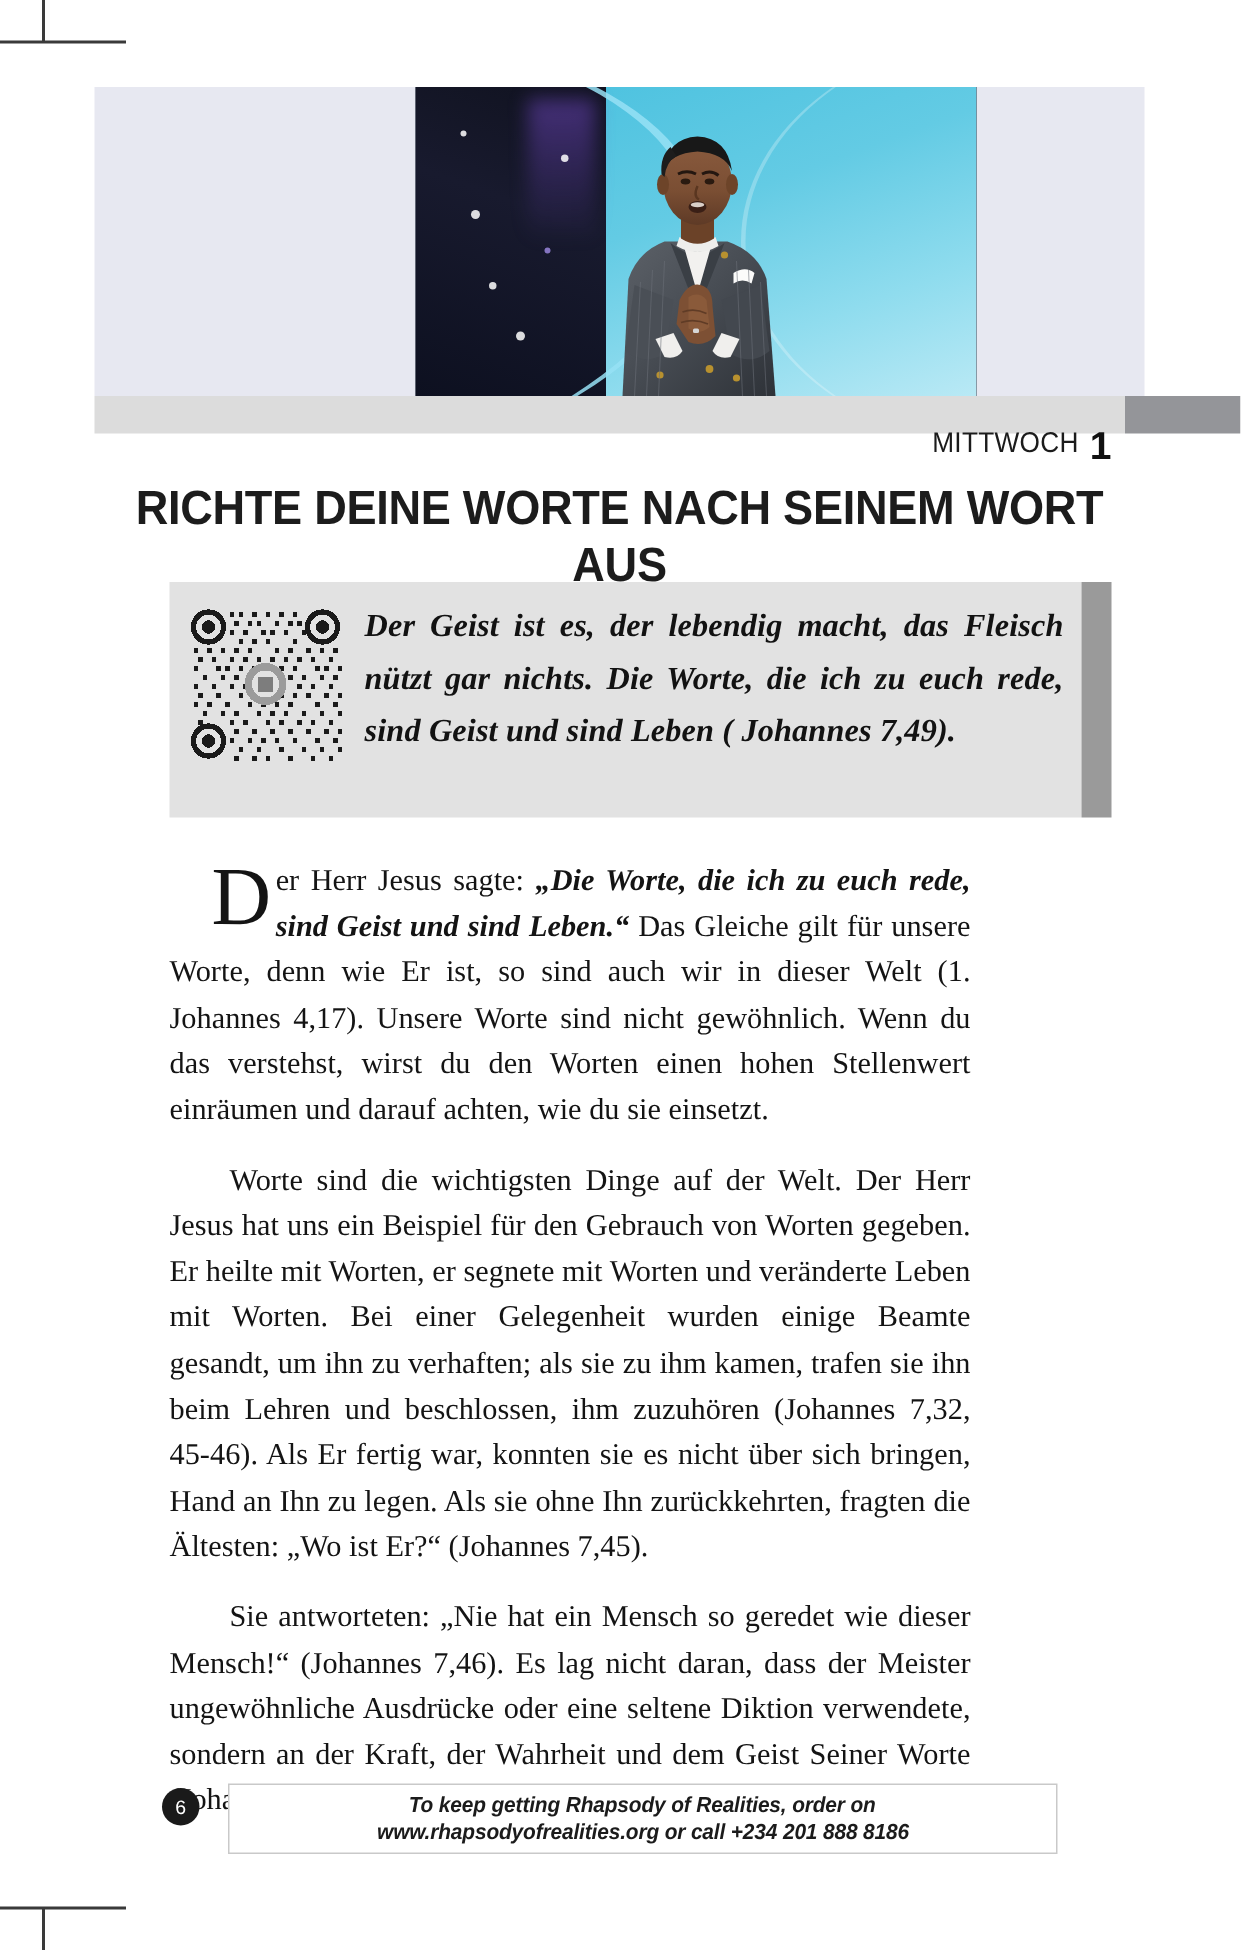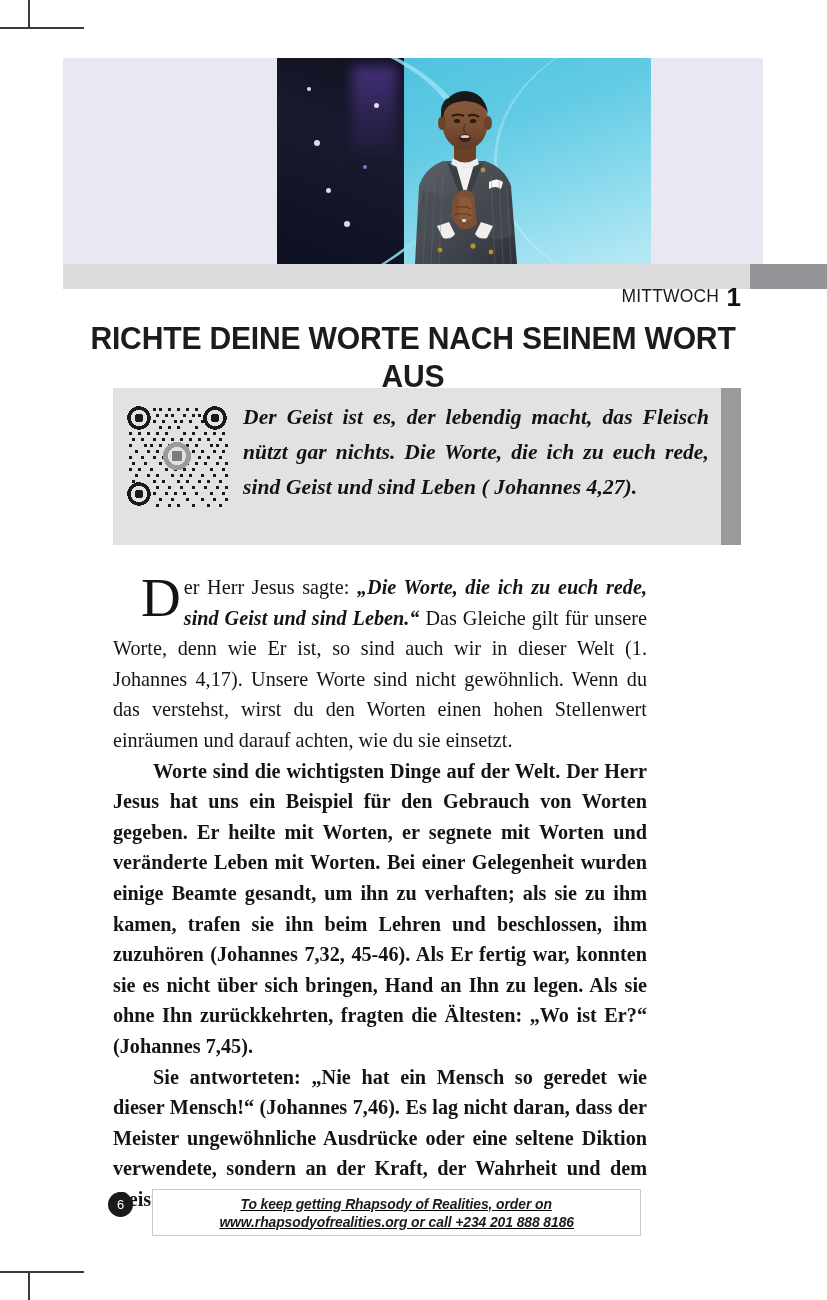--- a/index.html
+++ b/index.html
@@ -223,21 +223,21 @@
   .para {
     font-family: "Liberation Serif", serif;
     font-size: 20.2px;
     line-height: 1.515;
     color: #141414;
     text-align: justify;
     text-indent: 40px;
     margin: 0;
     letter-spacing: 0.02px;
   }
-  .para + .para { margin-top: 0; font-weight: bold; }
+  .para + .para { margin-top: 16px; }
   .para b, .para .bi {
     font-weight: bold;
     font-style: italic;
   }
   .dropcap {
     float: left;
     font-family: "Liberation Serif", serif;
     font-size: 55px;
     line-height: 0.82;
     padding: 3px 3px 0 0;
@@ -259,31 +259,30 @@
     font-family: "Liberation Sans", sans-serif;
     font-size: 13px;
     display: flex;
     align-items: center;
     justify-content: center;
   }
   .footer-box {
     position: absolute;
     left: 152px;
     top: 1189px;
-    width: 489px;
+    width: 553px;
     height: 47px;
     border: 1px solid #c9c9c9;
     background: #ffffff;
     box-sizing: border-box;
     display: flex;
     flex-direction: column;
     align-items: center;
     justify-content: center;
     gap: 2px;
-    text-decoration: underline;
   }
   .footer-line {
     font-family: "Liberation Sans", sans-serif;
     font-style: italic;
     font-weight: bold;
     font-size: 14.5px;
     color: #1b1b1b;
     letter-spacing: -0.1px;
     transform: scaleX(0.96);
     white-space: nowrap;
@@ -540,21 +539,21 @@
             <rect x="84" y="102" width="3" height="3"></rect>
               <rect x="96" y="102" width="3" height="3"></rect>
           </g>
 
           <circle cx="54" cy="54" r="14" fill="#e2e2e2"></circle>
           <circle cx="54" cy="54" r="11.5" fill="none" stroke="#9b9b9b" stroke-width="5"></circle>
           <rect x="49" y="49" width="10" height="10" fill="#7d7d7d"></rect>
         </g>
       </svg>
     </div>
-    <div class="verse-text">Der Geist ist es, der lebendig macht, das Fleisch nützt gar nichts. Die Worte, die ich zu euch rede, sind Geist und sind Leben ( Johannes 4,27).</div>
+    <div class="verse-text">Der Geist ist es, der lebendig macht, das Fleisch nützt gar nichts. Die Worte, die ich zu euch rede, sind Geist und sind Leben ( Johannes 7,49).</div>
   </div>
 </div>
 <div class="verse-accent"></div>
 
 <div class="body-col">
   <p class="para first-para"><span class="dropcap">D</span><span>er Herr Jesus sagte: </span><span class="bi">„Die Worte, die ich zu euch rede, sind Geist und sind Leben.“</span><span> Das Gleiche gilt für unsere Worte, denn wie Er ist, so sind auch wir in dieser Welt (1. Johannes 4,17). Unsere Worte sind nicht gewöhnlich. Wenn du das verstehst, wirst du den Worten einen hohen Stellenwert einräumen und darauf achten, wie du sie einsetzt.</span></p>
 
   <p class="para">Worte sind die wichtigsten Dinge auf der Welt. Der Herr Jesus hat uns ein Beispiel für den Gebrauch von Worten gegeben. Er heilte mit Worten, er segnete mit Worten und veränderte Leben mit Worten. Bei einer Gelegenheit wurden einige Beamte gesandt, um ihn zu verhaften; als sie zu ihm kamen, trafen sie ihn beim Lehren und beschlossen, ihm zuzuhören (Johannes 7,32, 45-46). Als Er fertig war, konnten sie es nicht über sich bringen, Hand an Ihn zu legen. Als sie ohne Ihn zurückkehrten, fragten die Ältesten: „Wo ist Er?“ (Johannes 7,45).</p>
 
   <p class="para">Sie antworteten: „Nie hat ein Mensch so geredet wie dieser Mensch!“ (Johannes 7,46). Es lag nicht daran, dass der Meister ungewöhnliche Ausdrücke oder eine seltene Diktion verwendete, sondern an der Kraft, der Wahrheit und dem Geist Seiner Worte (Johannes 3,62; Lukas 4,32).</p>

